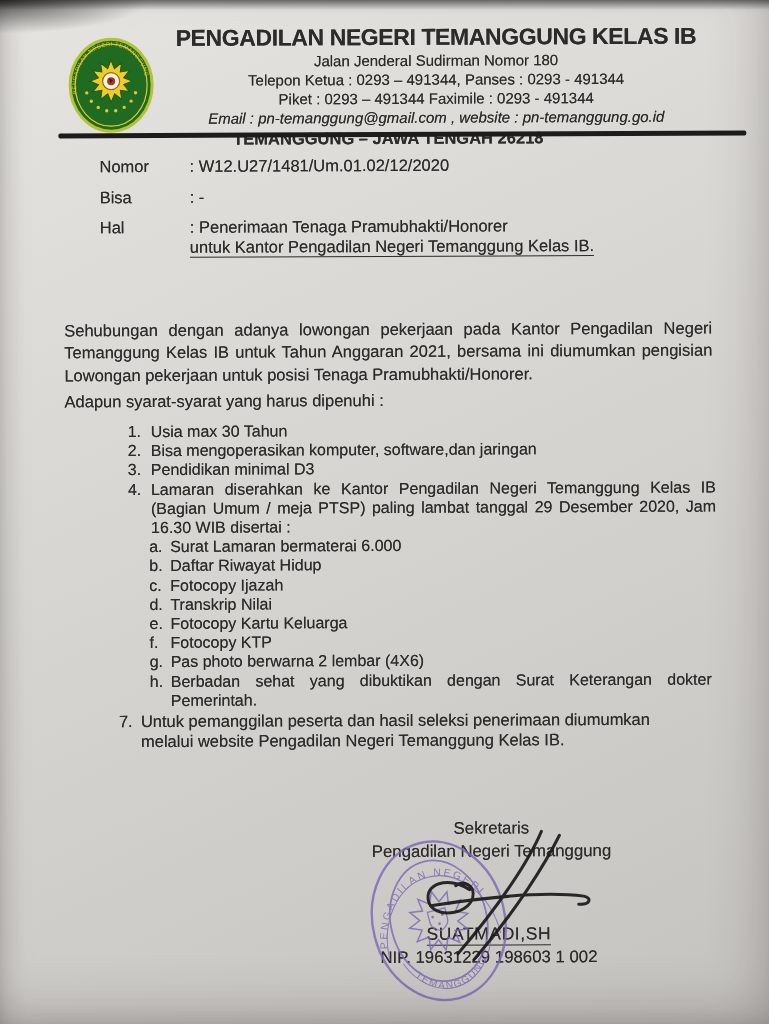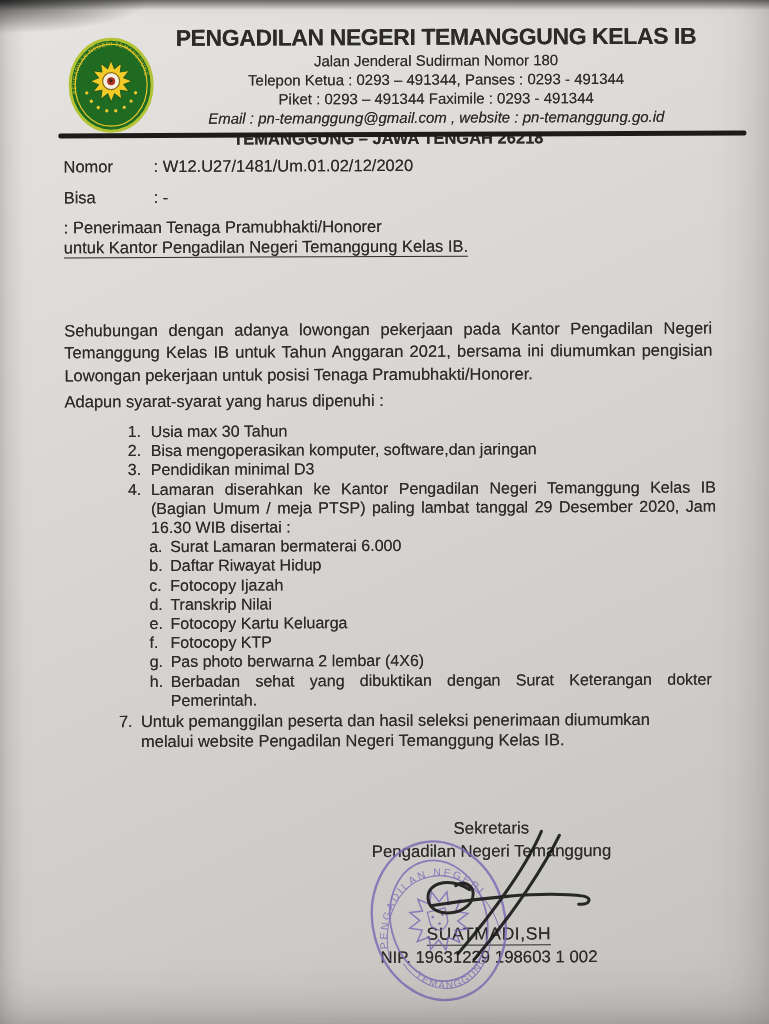--- a/index.html
+++ b/index.html
@@ -23,21 +23,21 @@
   .hdr-text{left:158px;top:23px;width:560px;text-align:center;}
   .hdr-title{font-size:23px;font-weight:bold;letter-spacing:-0.4px;line-height:28px;white-space:nowrap;}
   .hdr-line{font-size:15px;line-height:19px;}
   .hdr-email{font-size:15px;font-style:italic;line-height:20px;}
   .hdr-city{font-size:16.5px;font-weight:bold;line-height:21px;transform:translateX(-48px);}
   .rule{left:60px;top:132px;width:688px;height:5px;background:#1d1c1b;border-radius:2px;}
 
   
   .meta{left:65px;top:156px;width:600px;font-size:16.5px;}
   .meta-row{display:flex;}
-  .meta-label{width:90px;flex:0 0 90px;}
+  .meta-label{width:90px;flex:0 0 90px;margin-left:36px;}
   .meta-val{flex:1;}
   .u{border-bottom:1.6px solid #2c2b29;padding-bottom:1px;}
 
   .para1{left:65px;top:318px;width:648px;font-size:16.5px;line-height:22.4px;text-align:justify;}
   .intro{left:65px;top:391px;width:648px;font-size:16.5px;}
 
   .reqs{left:128px;top:421px;width:588px;font-size:16px;line-height:19.2px;}
   .li{display:flex;}
   .li-num{flex:0 0 23px;}
   .li-text{flex:1;}
@@ -103,20 +103,21 @@
     <div class="abs meta ink">
       <div class="meta-row" style="margin-bottom:12px;">
         <div class="meta-label">Nomor</div>
         <div class="meta-val">: W12.U27/1481/Um.01.02/12/2020</div>
       </div>
       <div class="meta-row" style="margin-bottom:11px;">
         <div class="meta-label">Bisa</div>
         <div class="meta-val">: -</div>
       </div>
       <div class="meta-row">
+        <div class="meta-label">Hal</div>
         <div class="meta-val">
           <div>: Penerimaan Tenaga Pramubhakti/Honorer</div>
           <div style="margin-top:1px;"><span class="u">untuk Kantor Pengadilan Negeri Temanggung Kelas IB.</span></div>
         </div>
       </div>
     </div>
 
     <div class="abs para1 ink">Sehubungan dengan adanya lowongan pekerjaan pada Kantor Pengadilan Negeri Temanggung Kelas IB untuk Tahun Anggaran 2021, bersama ini diumumkan pengisian Lowongan pekerjaan untuk posisi Tenaga Pramubhakti/Honorer.</div>
     <div class="abs intro ink">Adapun syarat-syarat yang harus dipenuhi :</div>
 

